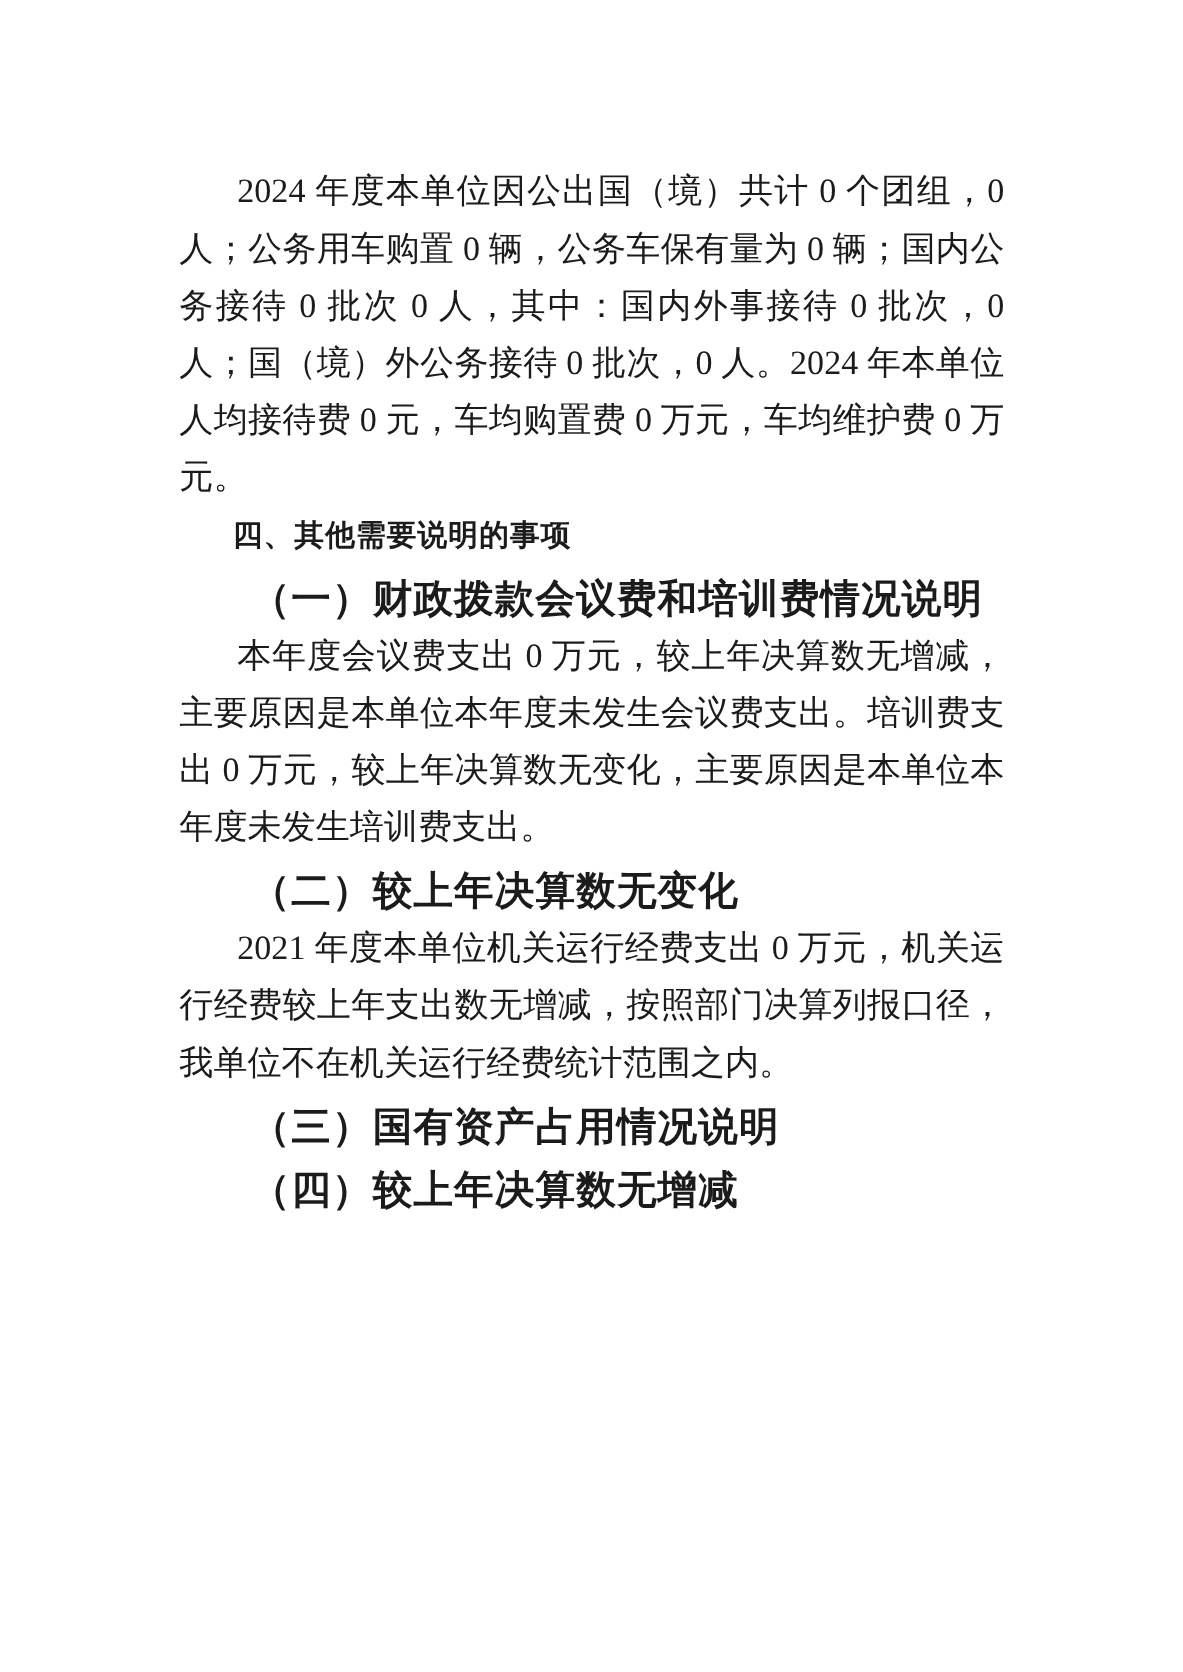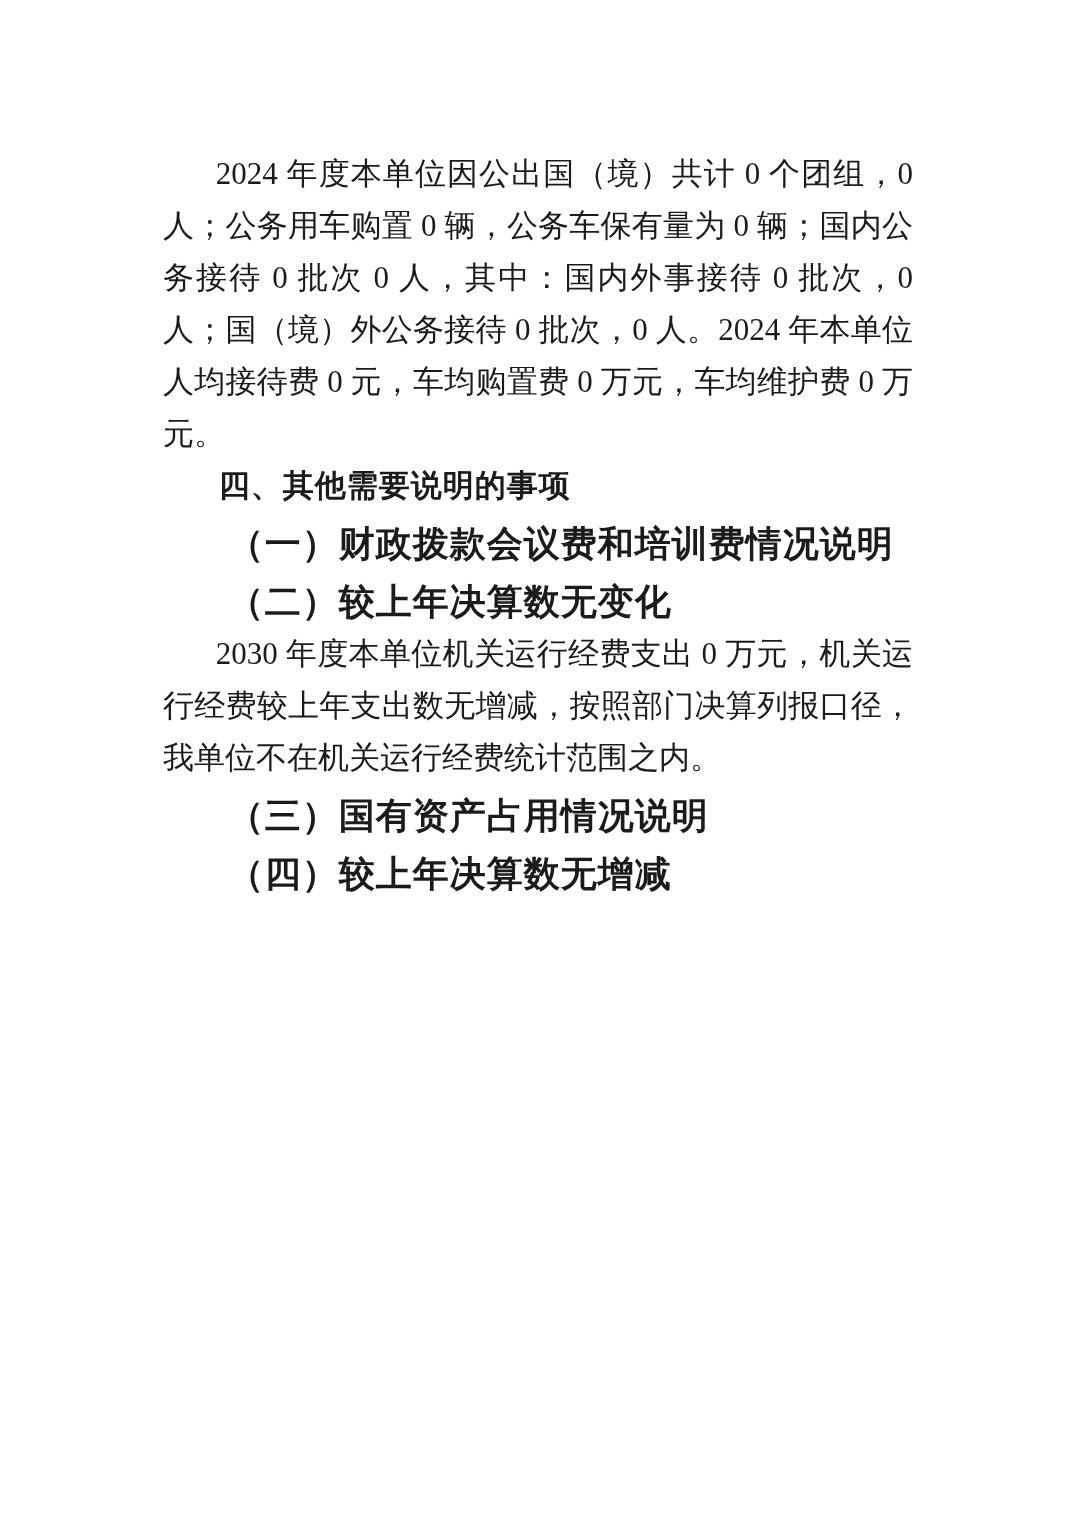--- a/index.html
+++ b/index.html
@@ -30,21 +30,21 @@
   }
   p.body-para {
     margin: 0;
     text-indent: 1.7em;
     font-weight: 400;
   }
   h2.section-heading {
     margin: 0;
     font-family: "Liberation Sans", "DejaVu Sans", sans-serif;
     font-weight: 700;
-    font-size: 31px;
+    font-size: 27px;
     line-height: 52px;
     text-indent: 1.8em;
     letter-spacing: 1px;
   }
   h3.sub-heading {
     margin: 6px 0 0 0;
     font-weight: 700;
     font-size: 36px;
     line-height: 52px;
     text-indent: 1.8em;
@@ -66,24 +66,25 @@
 
 <div class="page">
   <div class="content">
 
     <p class="body-para">2024 年度本单位因公出国（境）共计 0 个团组，0 人；公务用车购置 0 辆，公务车保有量为 0 辆；国内公务接待 0 批次 0 人，其中：国内外事接待 0 批次，0 人；国（境）外公务接待 0 批次，0 人。2024 年本单位人均接待费 0 元，车均购置费 0 万元，车均维护费 0 万元。</p>
 
     <h2 class="section-heading">四、其他需要说明的事项</h2>
 
     <h3 class="sub-heading">（一）财政拨款会议费和培训费情况说明</h3>
 
+    <p class="body-para">本年度会议费支出 0 万元，较上年决算数无增减，主要原因是本单位本年度未发生会议费支出。培训费支出 0 万元，较上年决算数无变化，主要原因是本单位本年度未发生培训费支出。</p>
 
     <h3 class="sub-heading">（二）较上年决算数无变化</h3>
 
-    <p class="body-para">2030 年度本单位机关运行经费支出 0 万元，机关运行经费较上年支出数无增减，按照部门决算列报口径，我单位不在机关运行经费统计范围之内。</p>
+    <p class="body-para">2021 年度本单位机关运行经费支出 0 万元，机关运行经费较上年支出数无增减，按照部门决算列报口径，我单位不在机关运行经费统计范围之内。</p>
 
     <h3 class="sub-heading">（三）国有资产占用情况说明</h3>
 
 
     <h3 class="sub-heading">（四）较上年决算数无增减</h3>
 
   </div>
 
   <div class="page-number">- 7 -</div>
 </div>

